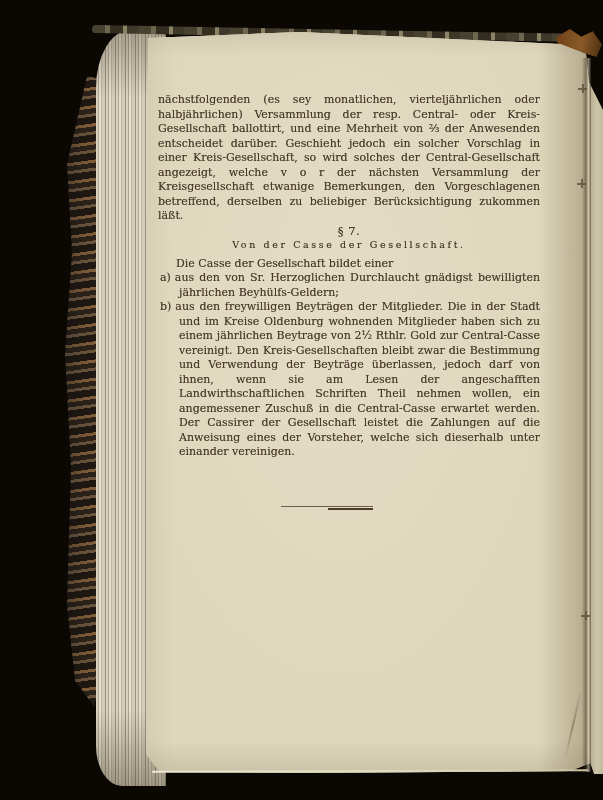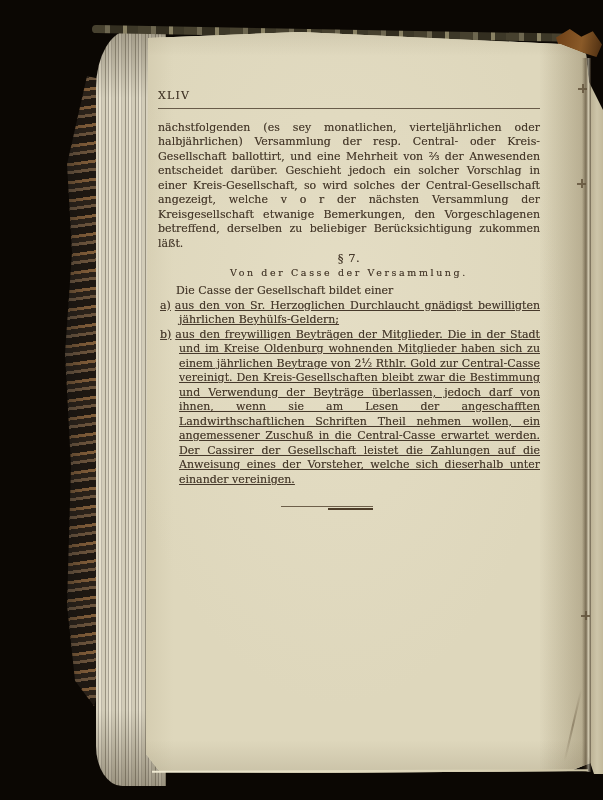--- a/index.html
+++ b/index.html
@@ -116,21 +116,21 @@
   .para + .para{margin-top:0;}
   .section-head{
     text-align:center;font-size:11.5px;margin-top:5px;letter-spacing:.5px;
     text-indent:0;
   }
   .section-title{
     text-align:center;font-size:9.5px;letter-spacing:2.6px;
     margin:2px 0 4px 0;text-indent:0;white-space:nowrap;
   }
   .intro{text-indent:18px;}
-  .list-item{padding-left:21px;text-indent:-19px;margin:0;text-decoration:underline;}
+  .list-item{padding-left:21px;text-indent:-19px;margin:0;}
   .list-item .marker{padding-right:4px;}
   
   .divider{position:absolute;left:281px;top:505px;width:92px;height:5px;}
   .divider::before{
     content:"";position:absolute;left:0;top:1px;width:100%;height:1px;
     background:rgba(80,64,44,.8);
   }
   .divider::after{
     content:"";position:absolute;left:47px;top:3px;width:45px;height:2px;
     background:#4c3c28;
@@ -149,28 +149,27 @@
   <div class="page"></div>
   <div class="next-page"></div>
   <div class="fold"></div>
   <span class="stitch s1"></span>
   <span class="stitch s2"></span>
   <span class="stitch s3"></span>
   <div class="corner-crease"></div>
   <div class="bottom-edge"></div>
 
   <div class="text-block">
-    <div class="folio-row">XLIV</div>
 
     <p class="para">nächstfolgenden (es sey monatlichen, vierteljährlichen oder halbjährlichen) Versammlung der resp. Central- oder Kreis-Gesellschaft ballottirt, und eine Mehrheit von ⅔ der Anwesenden entscheidet darüber. Geschieht jedoch ein solcher Vorschlag in einer Kreis-Gesellschaft, so wird solches der Central-Gesellschaft angezeigt, welche v o r der nächsten Versammlung der Kreisgesellschaft etwanige Bemerkungen, den Vorgeschlagenen betreffend, derselben zu beliebiger Berücksichtigung zukommen läßt.</p>
 
 
     <p class="para section-head">§ 7.</p>
 
-    <p class="para section-title">Von der Casse der Versammlung.</p>
+    <p class="para section-title">Von der Casse der Gesellschaft.</p>
 
     <p class="para intro">Die Casse der Gesellschaft bildet einer</p>
 
     <p class="para list-item"><span class="marker">a)</span><span>aus den von Sr. Herzoglichen Durchlaucht gnädigst bewilligten jährlichen Beyhülfs-Geldern;</span></p>
 
     <p class="para list-item"><span class="marker">b)</span><span>aus den freywilligen Beyträgen der Mitglieder. Die in der Stadt und im Kreise Oldenburg wohnenden Mitglieder haben sich zu einem jährlichen Beytrage von 2½ Rthlr. Gold zur Central-Casse vereinigt. Den Kreis-Gesellschaften bleibt zwar die Bestimmung und Verwendung der Beyträge überlassen, jedoch darf von ihnen, wenn sie am Lesen der angeschafften Landwirthschaftlichen Schriften Theil nehmen wollen, ein angemessener Zuschuß in die Central-Casse erwartet werden. Der Cassirer der Gesellschaft leistet die Zahlungen auf die Anweisung eines der Vorsteher, welche sich dieserhalb unter einander vereinigen.</span></p>
   </div>
 
   <div class="divider"></div>
 

